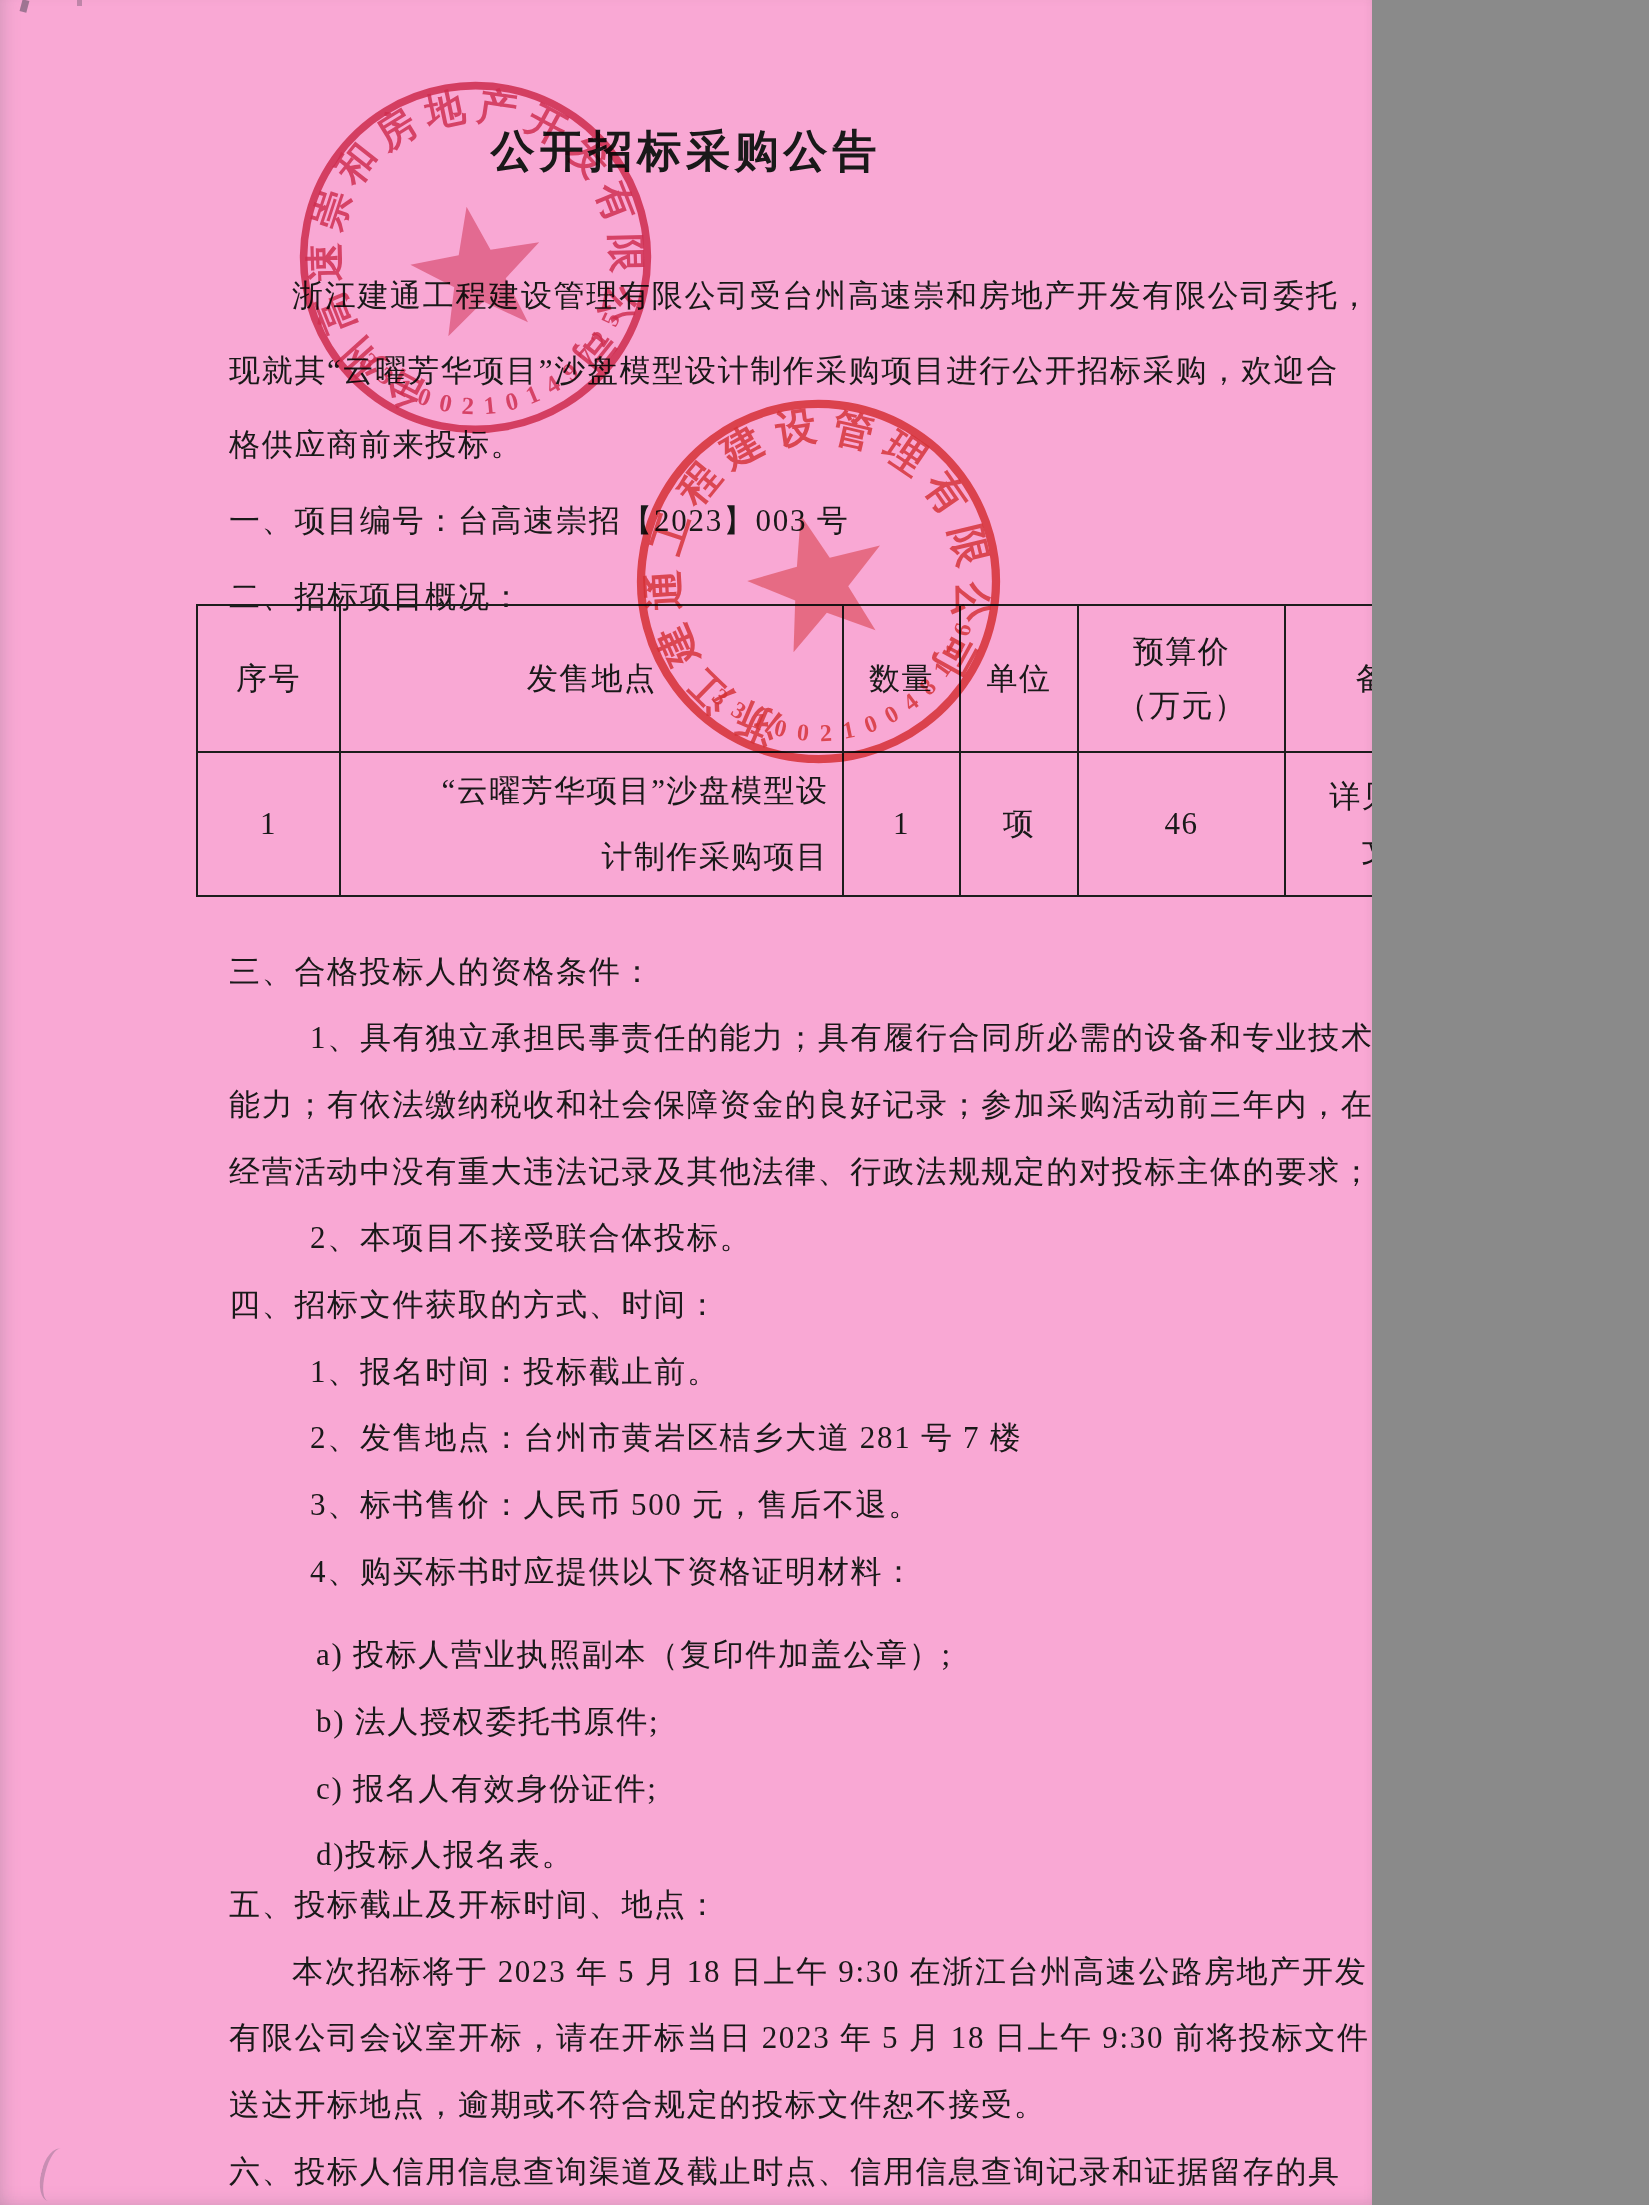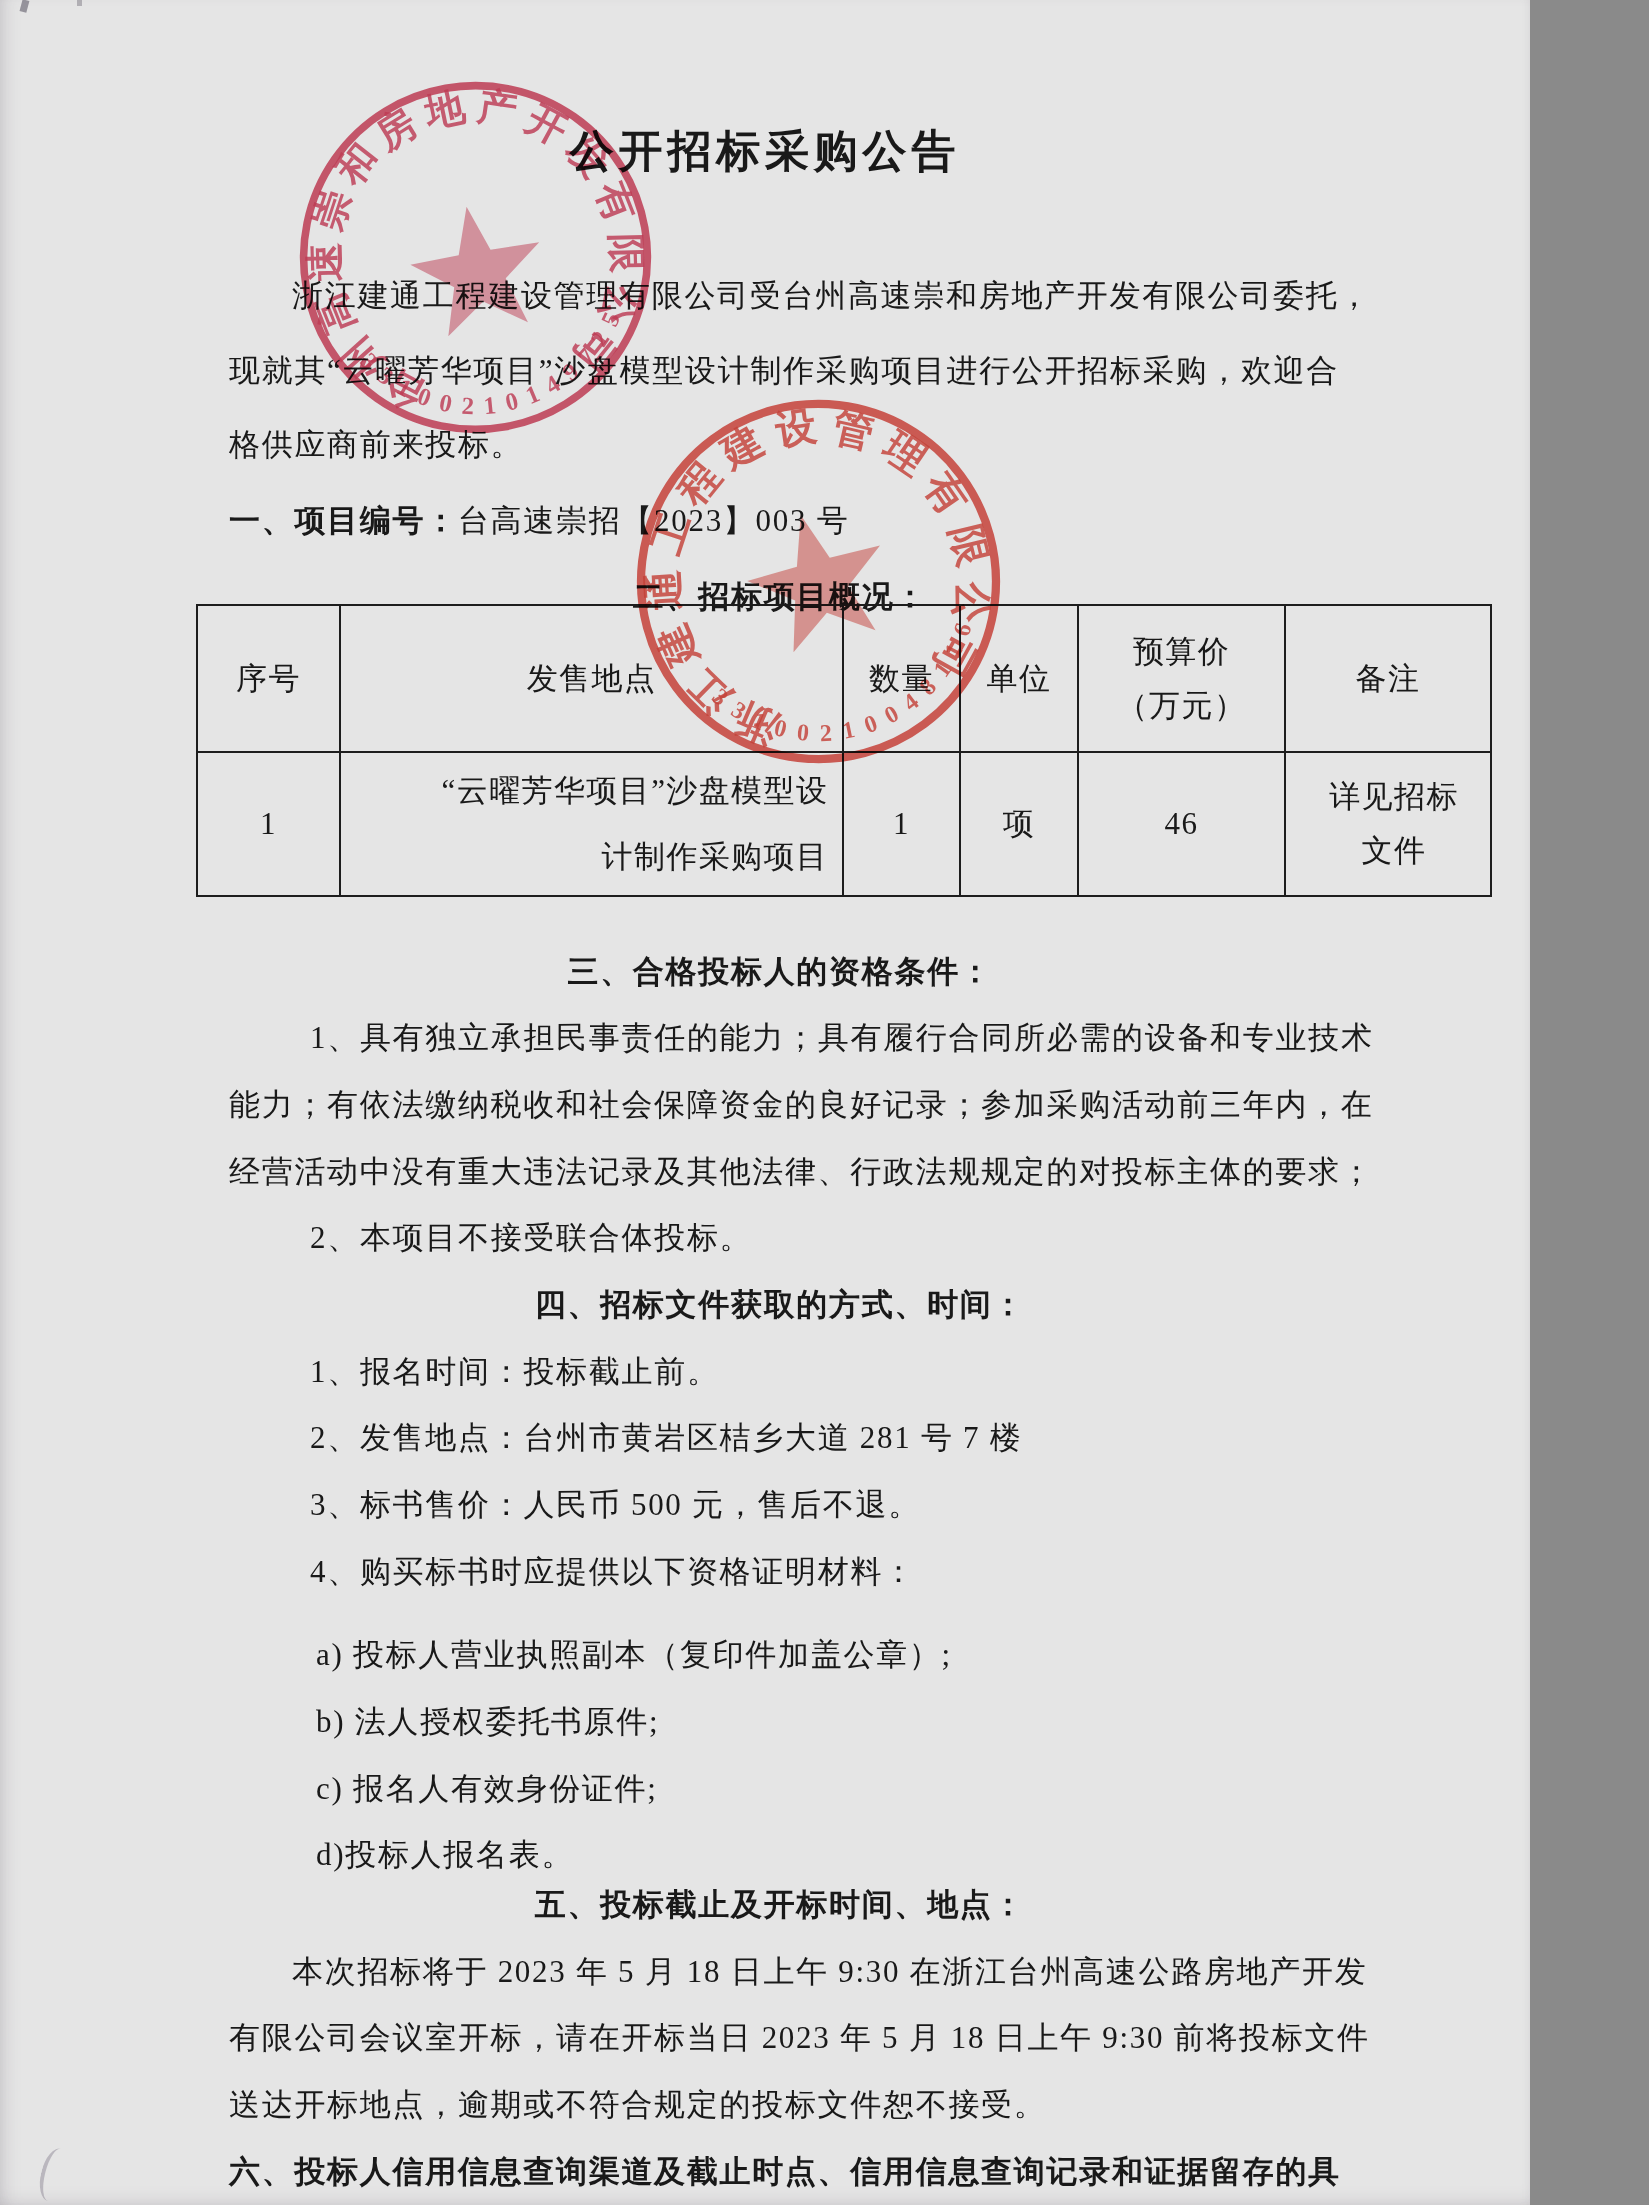--- a/index.html
+++ b/index.html
@@ -1,37 +1,37 @@
 <!DOCTYPE html>
 <html style="font-size:11px"><head>
 <meta charset="utf-8">
 <style>
   html,body{margin:0;padding:0;background:#8a8a8a;}
   .page{
     position:relative;
-    width:1530px;height:2205px;
-    background:#e5e5e5;
+    width:1372px;height:2205px;
+    background:#f9a8d4;
     overflow:hidden;
     font-family:"Liberation Serif","DejaVu Serif",serif;
     color:#191919;
     box-shadow:inset 15px 0 18px -12.4px rgba(120,110,125,.28),
                inset 0 -13.7px 18px -12.4px rgba(120,110,125,.22),
                inset -5.5px 0 9.6px -6.9px rgba(120,110,125,.15);
   }
   .title{
     position:absolute;top:128px;left:0;width:100%;
     margin:0;text-align:center;
     font-size:44px;line-height:48px;font-weight:bold;letter-spacing:4.8px;
   }
   .ln{
     position:absolute;left:229px;right:199px;
     font-size:31px;line-height:36px;letter-spacing:1.7px;
     white-space:nowrap;
   }
-  .b{font-weight:bold;text-align:center;}
+  .b{font-weight:normal;}
   .ind{text-indent:63px;}
   .item{padding-left:81px;}
   .letter{padding-left:87px;margin-top:48px;}
   
   .bid-table{
     position:absolute;left:196px;top:604px;
     width:1294px;height:291px;
     border-collapse:collapse;table-layout:fixed;
     font-size:31px;letter-spacing:1.4px;
   }

